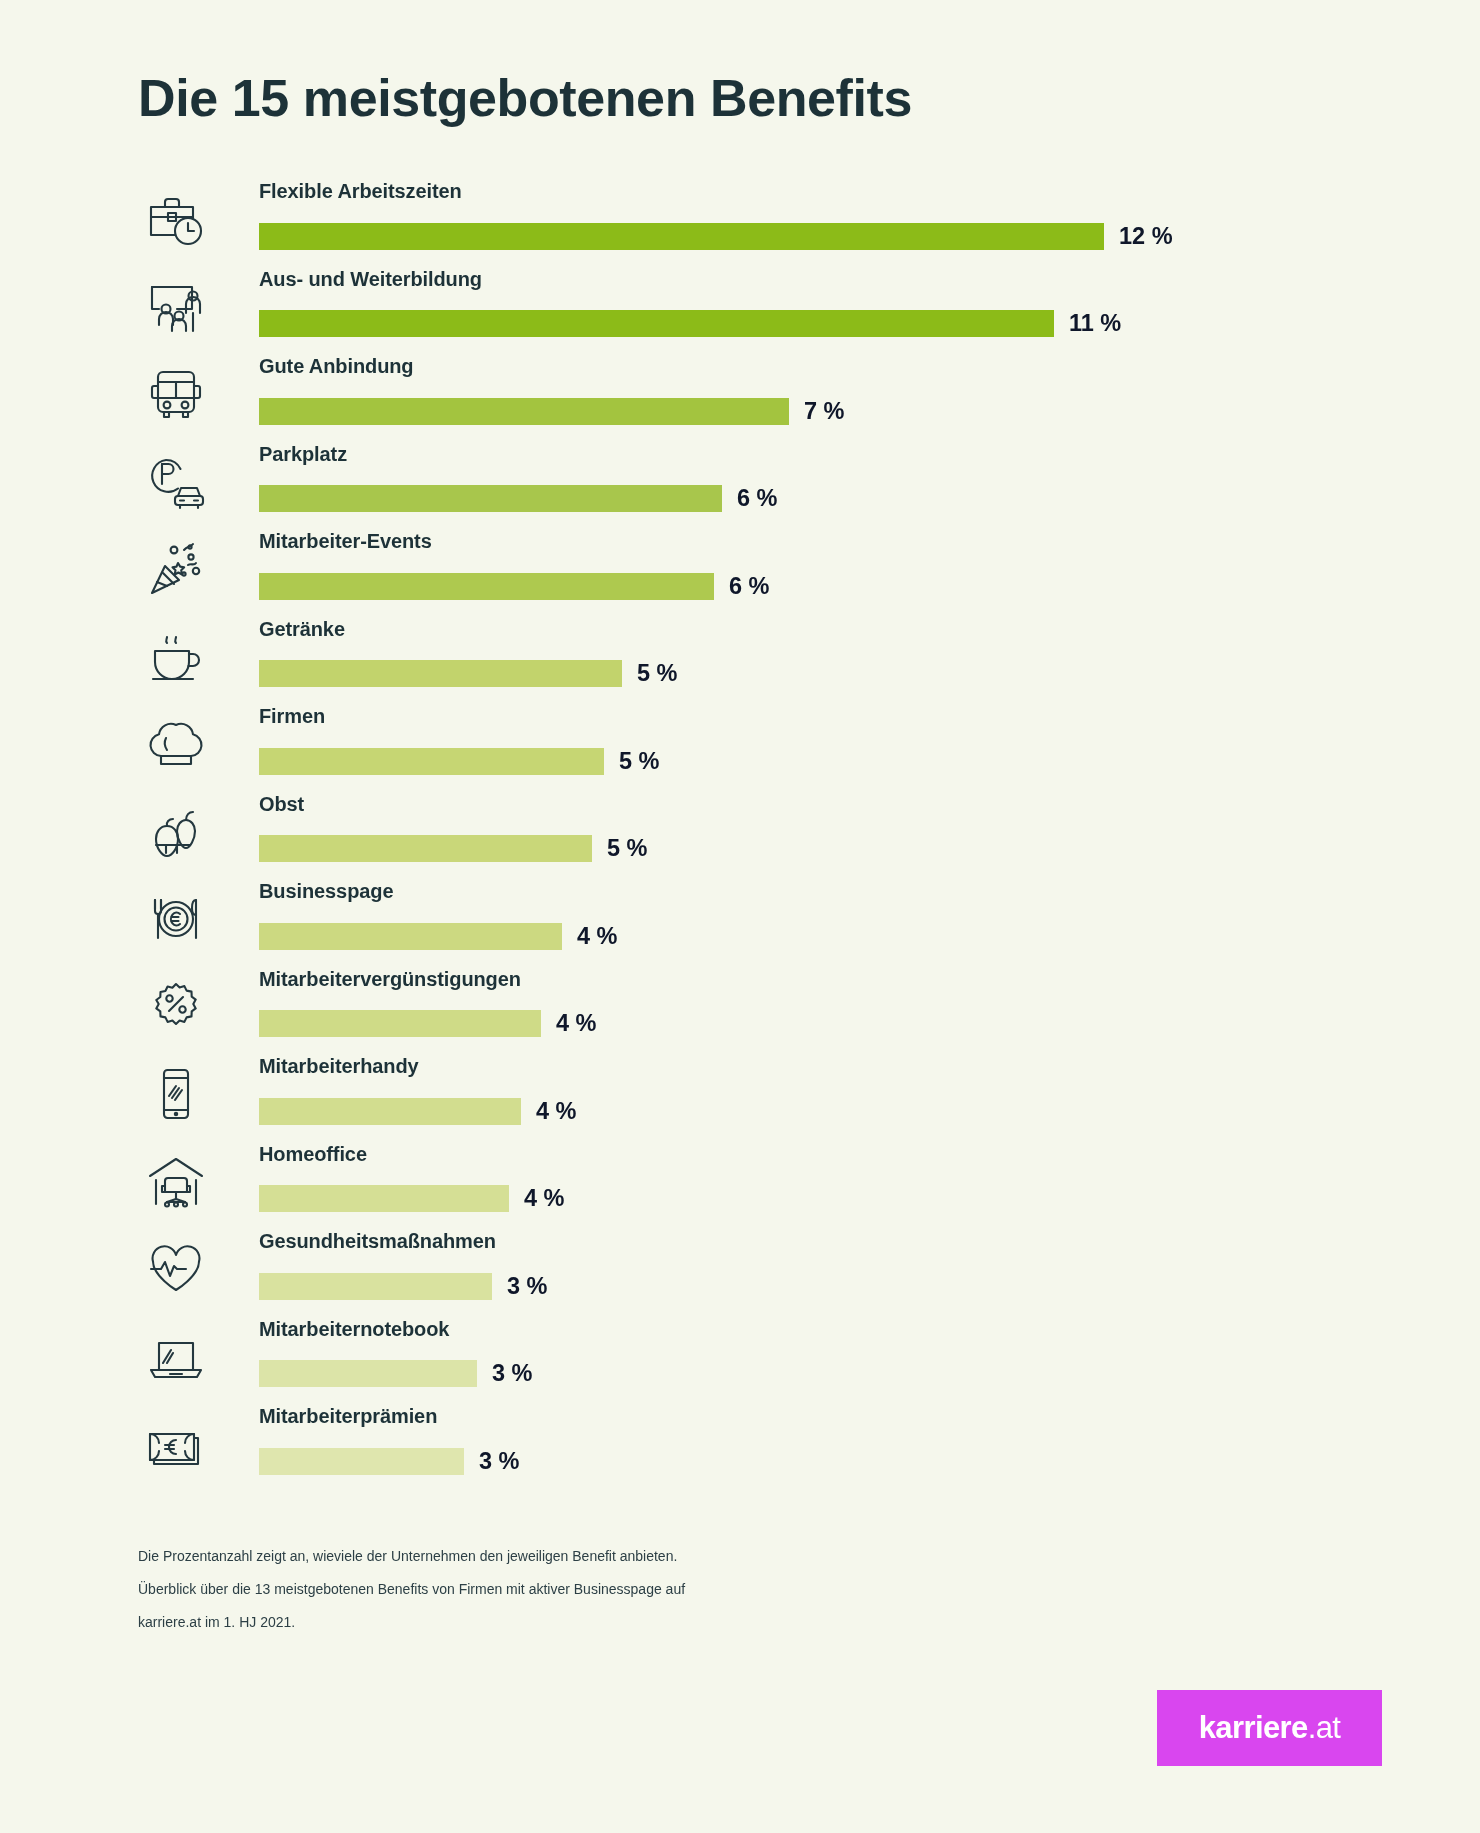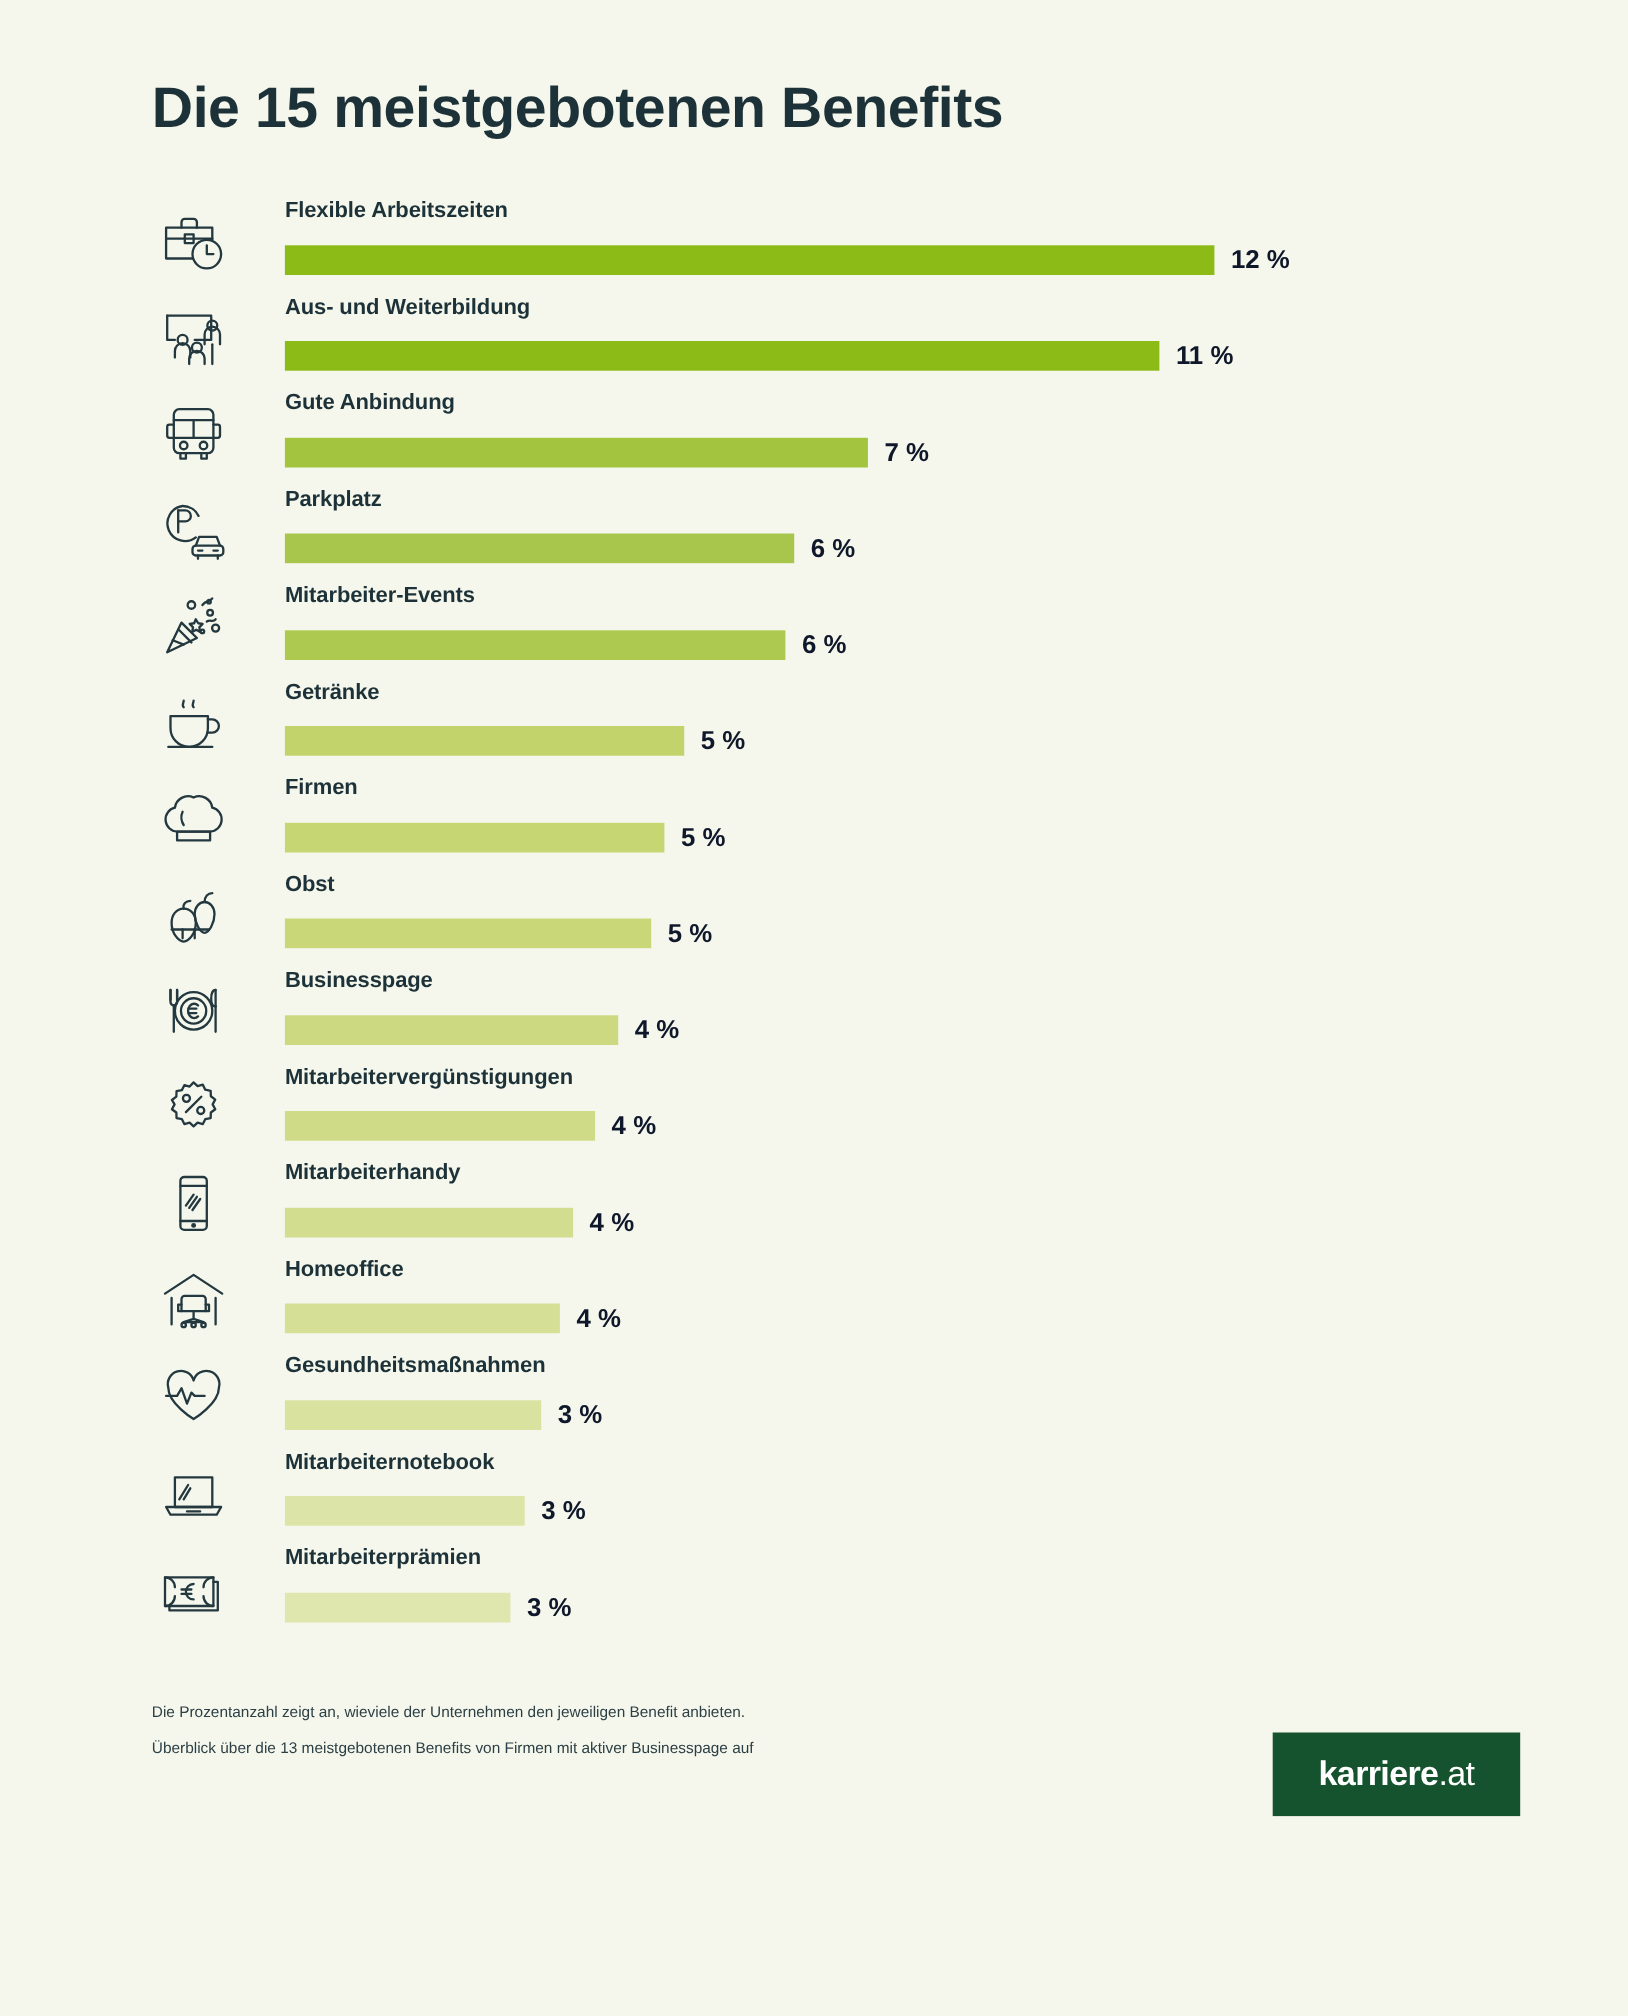--- a/index.html
+++ b/index.html
@@ -101,24 +101,24 @@
     line-height: 33px;
     color: #2c3f45;
     font-weight: 400;
   }
   .footnote div {
     white-space: nowrap;
   }
   .logo {
     position: absolute;
     left: 1157px;
-    top: 1575px;
+    top: 1690px;
     width: 225px;
     height: 76px;
-    background: #14532d;
+    background: #d946ef;
     display: flex;
     align-items: center;
     justify-content: center;
   }
   .logo-text {
     font-size: 31px;
     color: #ffffff;
     letter-spacing: -0.6px;
     white-space: nowrap;
   }
@@ -453,19 +453,20 @@
             <div class="bar" style="width:205px;background:#dfe6ae;"></div>
             <div class="bar-value">3 %</div>
           </div>
         </div>
       </div>
     </div>
 
   <div class="footnote">
     <div>Die Prozentanzahl zeigt an, wieviele der Unternehmen den jeweiligen Benefit anbieten.</div>
     <div>Überblick über die 13 meistgebotenen Benefits von Firmen mit aktiver Businesspage auf</div>
+    <div>karriere.at im 1. HJ 2021.</div>
   </div>
 
   <div class="logo">
     <span class="logo-text"><span class="logo-main">karriere</span><span class="logo-tld">.at</span></span>
   </div>
 
 </div>
 
 </body></html>

